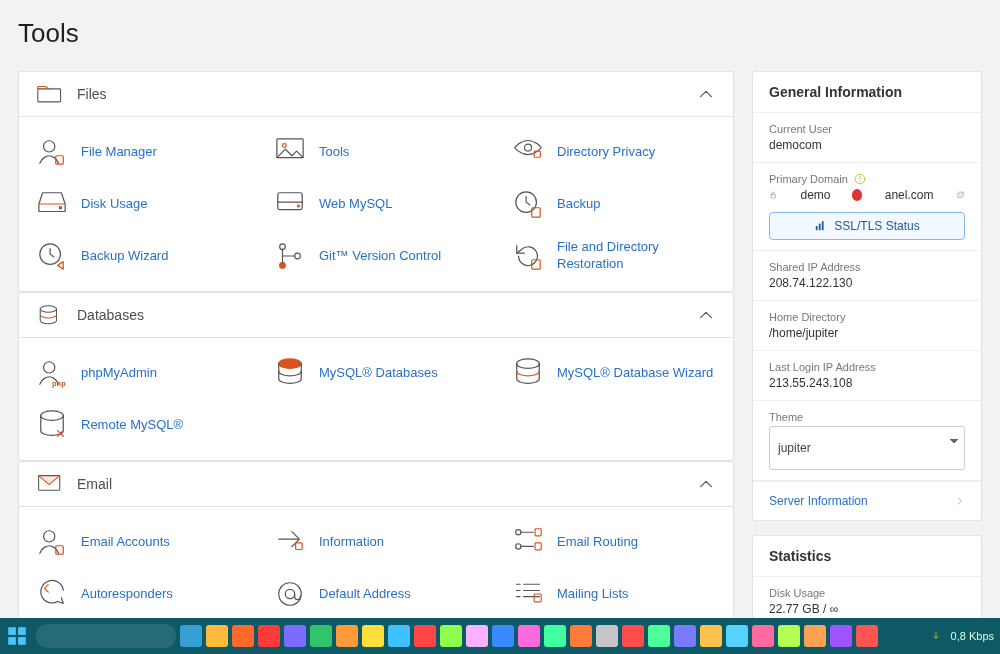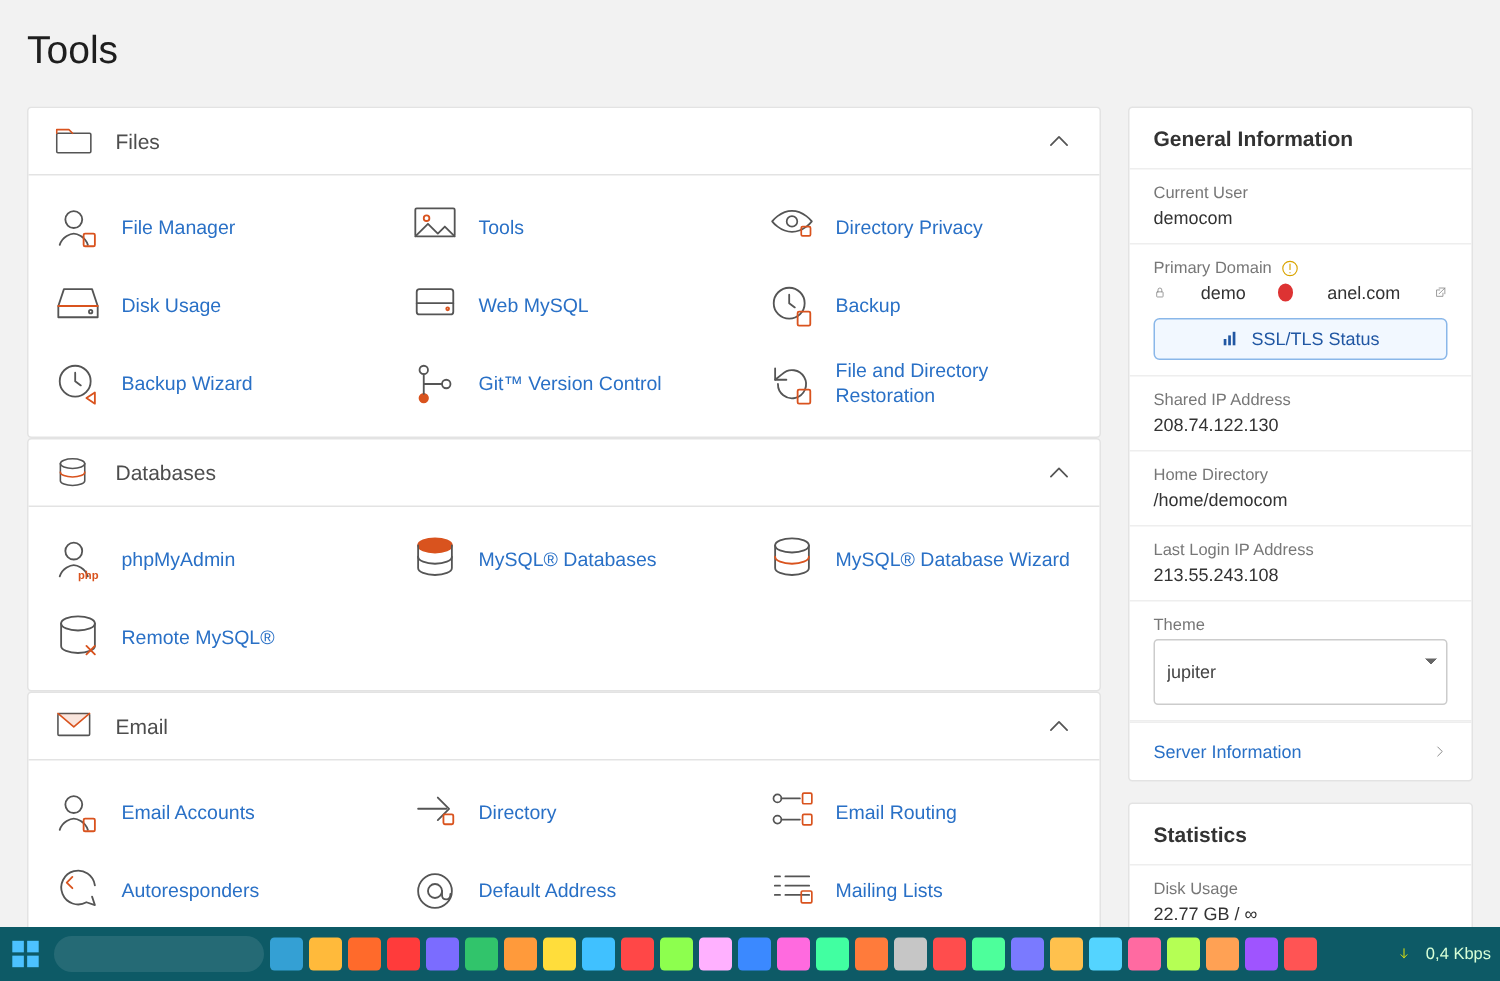--- a/index.html
+++ b/index.html
@@ -227,21 +227,21 @@
                 <path d="M3 28c2-6 8-8 10-8s8 2 10 8"></path>
                 <rect x="20" y="20" width="8" height="9" rx="1" style="stroke:#d9531e"></rect>
               </svg></span>
             <span class="lbl">Email Accounts</span>
           </div>
           <div class="tool">
             <span class="ico" style="color:#555"><svg viewBox="0 0 32 26">
                 <path d="M4 13h20M18 5l8 8-8 8"></path>
                 <rect x="22" y="17" width="7" height="7" rx="1" style="stroke:#d9531e"></rect>
               </svg></span>
-            <span class="lbl">Directory</span>
+            <span class="lbl">Information</span>
           </div>
           <div class="tool">
             <span class="ico" style="color:#555"><svg viewBox="0 0 34 28">
                 <circle cx="6" cy="6" r="3"></circle>
                 <circle cx="6" cy="22" r="3"></circle>
                 <path d="M9 6h14M9 22h14"></path>
                 <rect x="25" y="2" width="7" height="8" rx="1" style="stroke:#d9531e"></rect>
                 <rect x="25" y="18" width="7" height="8" rx="1" style="stroke:#d9531e"></rect>
               </svg></span>
             <span class="lbl">Email Routing</span>
@@ -313,21 +313,21 @@
           <span>SSL/TLS Status</span>
         </div>
       </div>
 
       <div class="kv">
         <div class="k">Shared IP Address</div>
         <div class="v">208.74.122.130</div>
       </div>
       <div class="kv">
         <div class="k">Home Directory</div>
-        <div class="v">/home/democom</div>
+        <div class="v">/home/jupiter</div>
       </div>
       <div class="kv">
         <div class="k">Last Login IP Address</div>
         <div class="v">213.55.243.108</div>
       </div>
       <div class="kv">
         <div class="k">Theme</div>
         <select class="theme-sel">
           <option>jupiter</option>
         </select>
@@ -392,15 +392,15 @@
     <div class="tb-ico" style="background: rgb(84, 212, 255);"></div>
     <div class="tb-ico" style="background: rgb(255, 106, 161);"></div>
     <div class="tb-ico" style="background: rgb(181, 255, 84);"></div>
     <div class="tb-ico" style="background: rgb(255, 161, 84);"></div>
     <div class="tb-ico" style="background: rgb(159, 84, 255);"></div>
     <div class="tb-ico" style="background: rgb(255, 84, 84);"></div>
     <div class="tb-right">
     <svg viewBox="0 0 20 20" style="color:#e8e80a">
         <path d="M10 3v12M6 11l4 4 4-4"></path>
       </svg>
-    <span>0,4 Kbps</span>
+    <span>0,8 Kbps</span>
   </div>
 </div>
 
 </body></html>

